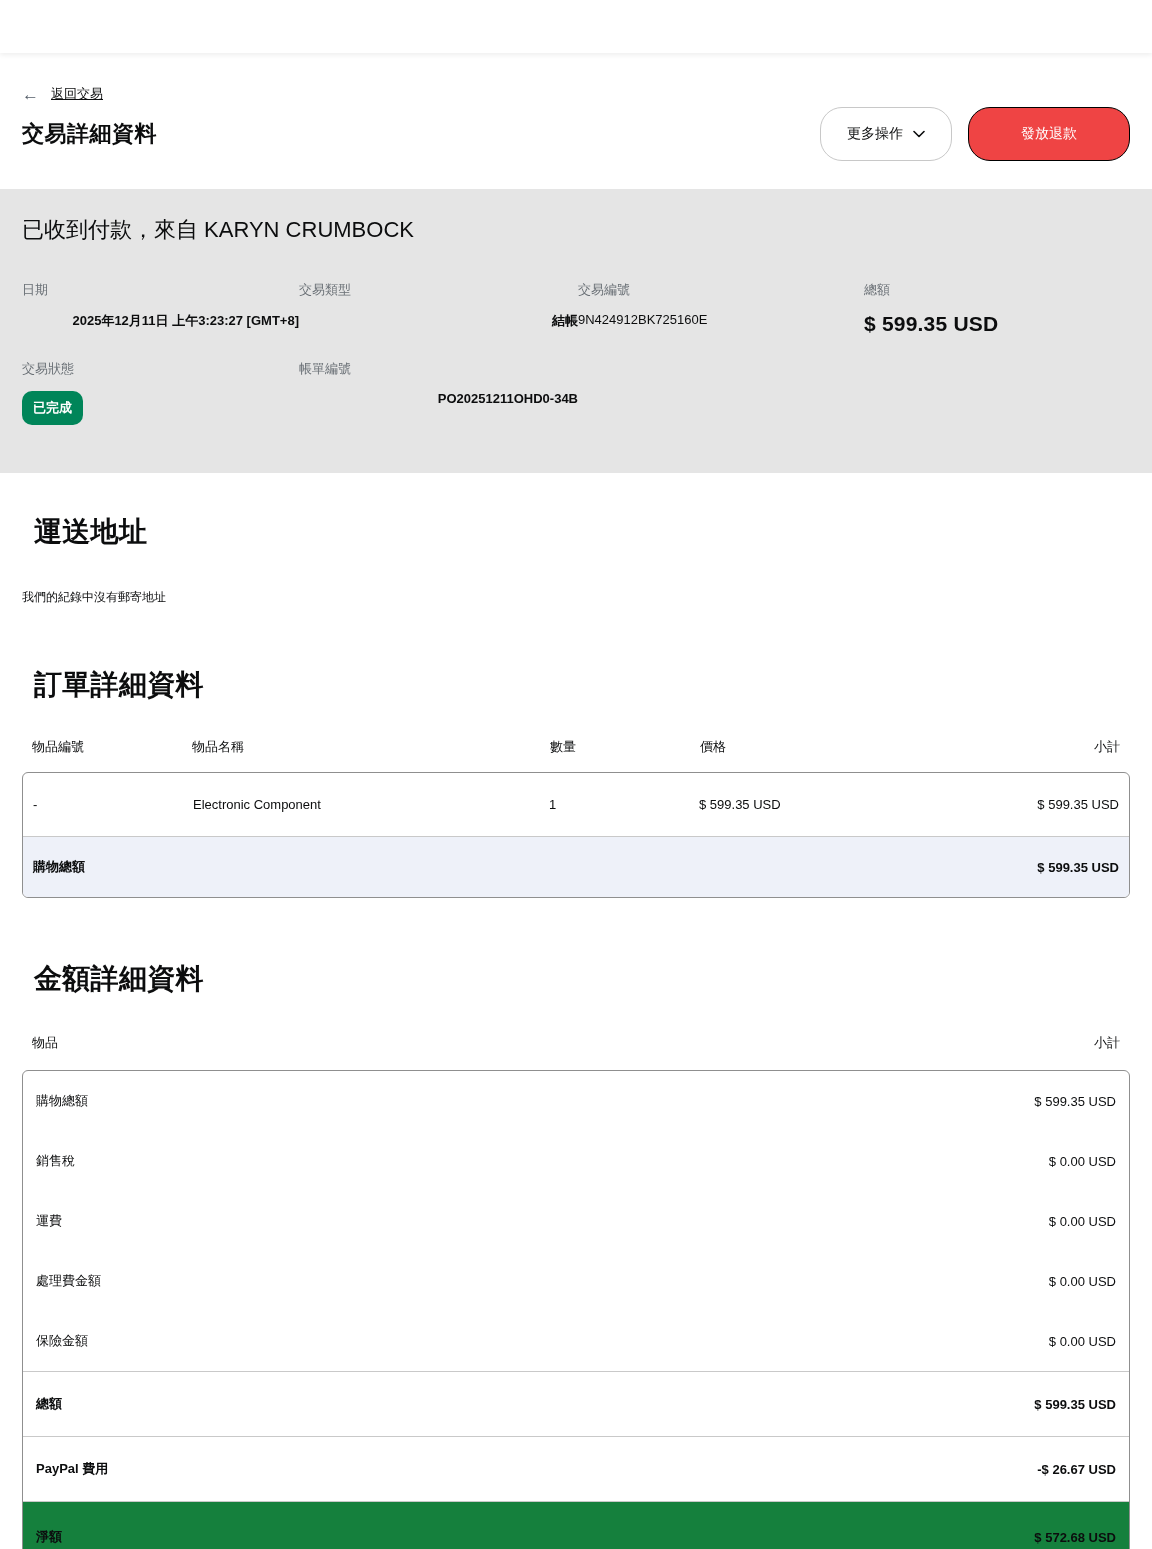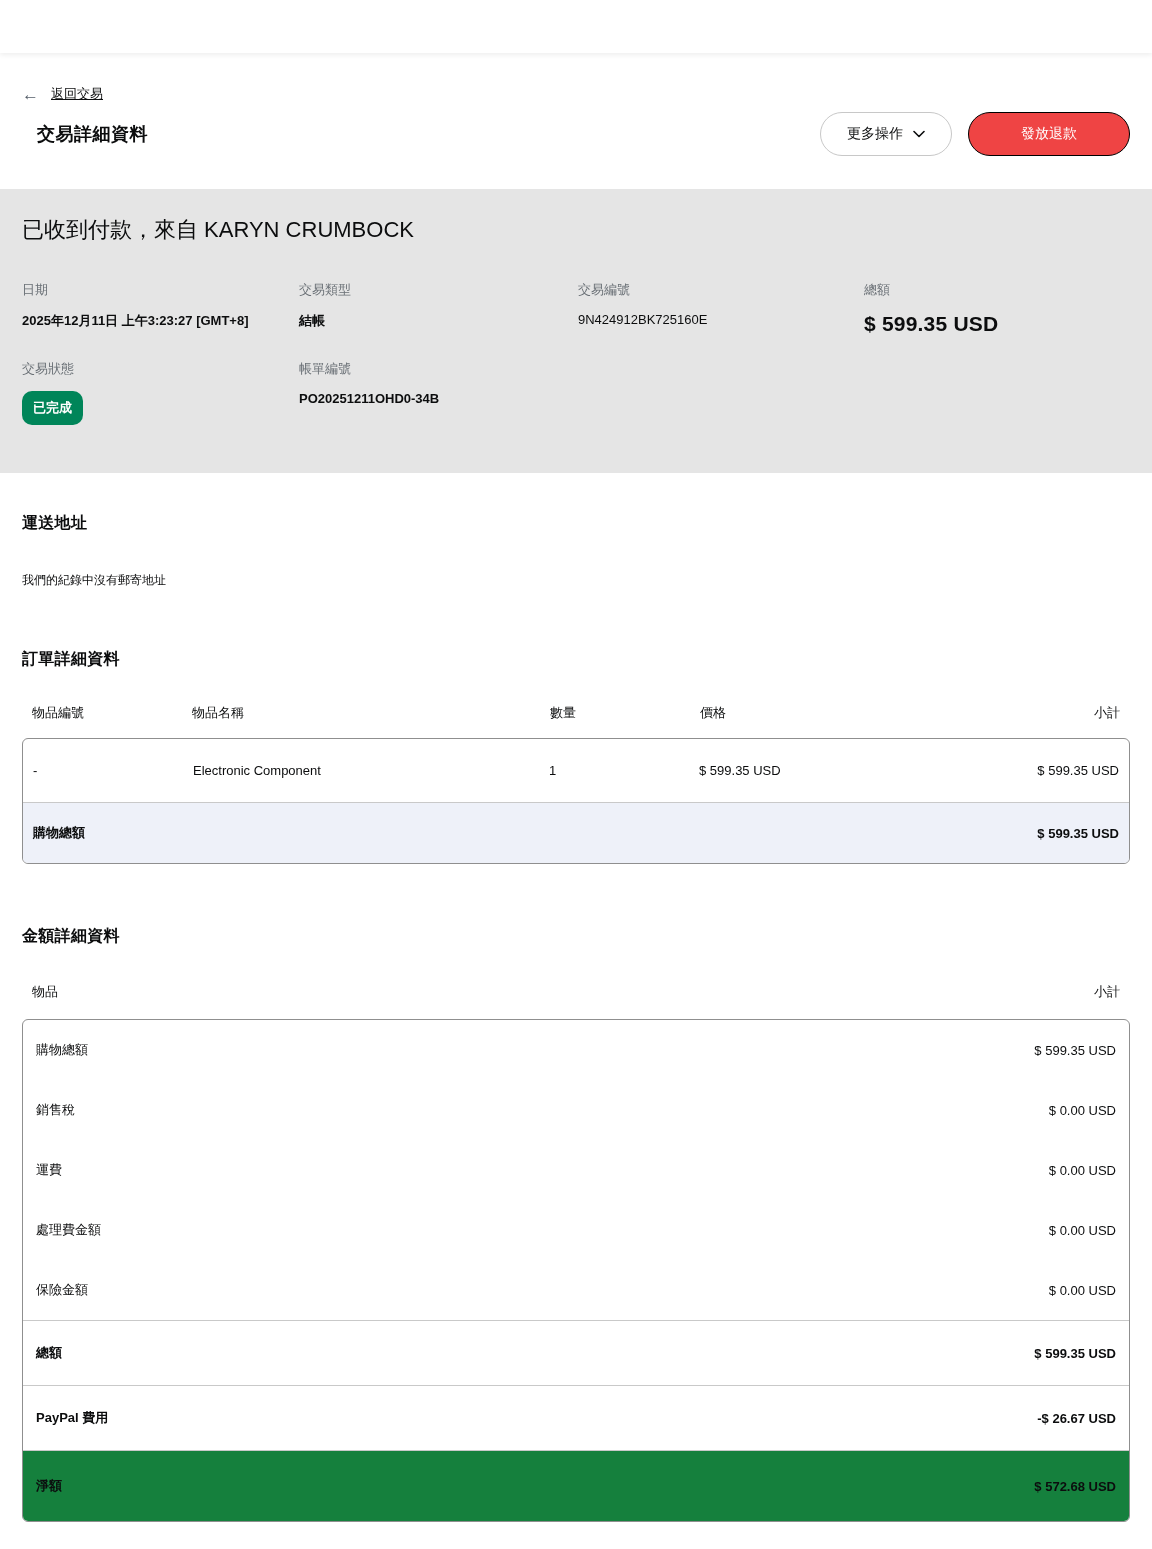--- a/index.html
+++ b/index.html
@@ -33,25 +33,25 @@
   }
   .back-arrow { color: #545d68; font-size: 17px; line-height: 1; }
   .back-link { color: #0c0d0e; text-decoration: underline; cursor: pointer; }
 
   .title-row {
     display: flex;
     justify-content: space-between;
     align-items: center;
     margin: 4px 0 28px;
   }
-  .page-title { font-size: 18px; font-weight: 700; margin: 15px; letter-spacing: .5px; }
+  .page-title { font-size: 22px; font-weight: 700; margin: 0; letter-spacing: .5px; }
 
   .btns { display: flex; align-items: center; gap: 16px; }
   .btn {
-    height: 44px;
+    height: 54px;
     border-radius: 22px;
     font-size: 14px;
     display: inline-flex;
     align-items: center;
     justify-content: center;
     cursor: pointer;
     font-family: inherit;
   }
   .btn-outline {
     background: #fff;
@@ -74,34 +74,34 @@
     padding: 26px 22px 48px;
   }
   .band-title { font-size: 22px; font-weight: 400; margin: 0 0 36px; }
   .fields-grid {
     display: grid;
     grid-template-columns: 277px 279px 286px 1fr;
     row-gap: 24px;
   }
   .field-label { font-size: 13px; color: #6a7076; margin-bottom: 13px; }
   .field-value { font-size: 13px; color: #0c0d0e; }
-  .fw-med { font-weight: 700; }
+  .fw-med { font-weight: 700; text-align: right; }
   .total-amount { font-size: 21px; font-weight: 700; letter-spacing: .2px; }
   .status-badge {
     display: inline-block;
     background: #008559;
     color: #fff;
     font-size: 13px;
     font-weight: 700;
     padding: 8px 11px;
     border-radius: 10px;
   }
 
   
-  .section-h { font-size: 16px; font-weight: 700; margin: 0; letter-spacing: .3px; }
+  .section-h { font-size: 28px; font-weight: 700; margin: 12px; letter-spacing: .3px; }
   .shipping-h { margin-top: 40px; }
   .shipping-body { font-size: 12px; margin-top: 38px; }
 
   .order-h { margin-top: 60px; }
   .order-cols { grid-template-columns: 160px 1fr 150px 250px 170px; }
   .order-headers {
     display: grid;
     padding: 0 10px;
     margin: 34px 0 16px;
     font-size: 13px;

